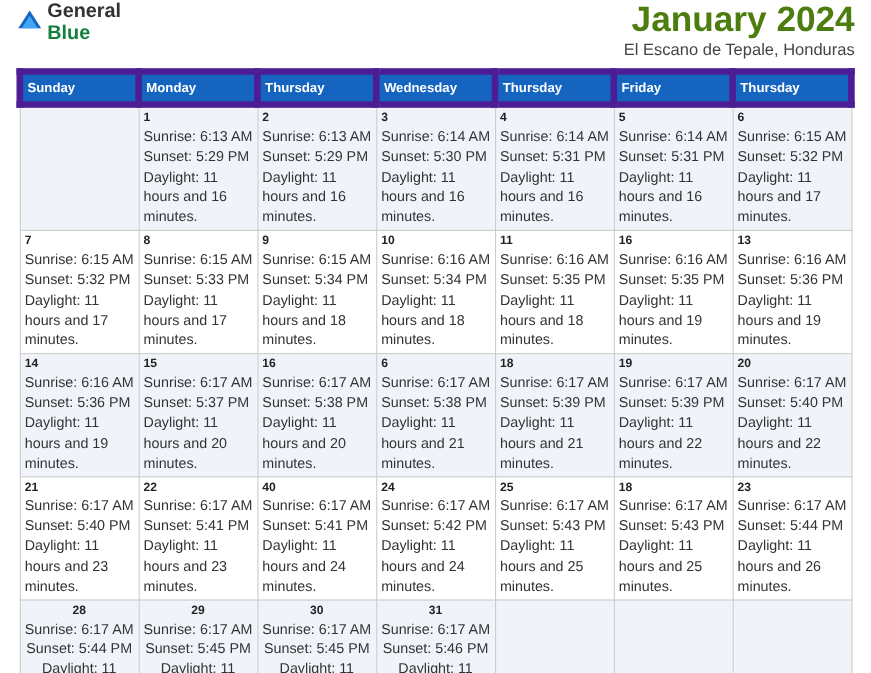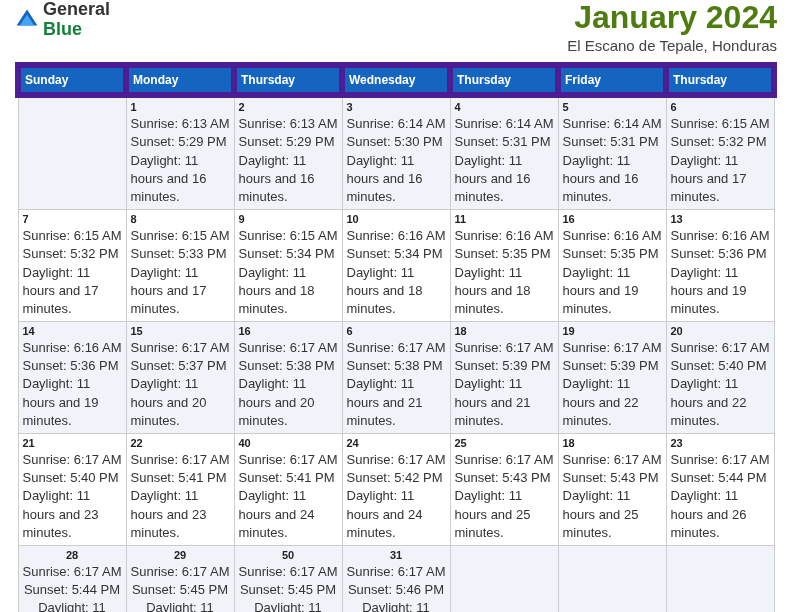--- a/index.html
+++ b/index.html
@@ -251,21 +251,21 @@
         <tr class="alt-row">
           <td>
             <div class="day-number">28</div>
             <div class="day-info">Sunrise: 6:17 AM<br>Sunset: 5:44 PM<br>Daylight: 11 hours and 27 minutes.</div>
           </td>
           <td>
             <div class="day-number">29</div>
             <div class="day-info">Sunrise: 6:17 AM<br>Sunset: 5:45 PM<br>Daylight: 11 hours and 27 minutes.</div>
           </td>
           <td>
-            <div class="day-number">50</div>
+            <div class="day-number">30</div>
             <div class="day-info">Sunrise: 6:17 AM<br>Sunset: 5:45 PM<br>Daylight: 11 hours and 28 minutes.</div>
           </td>
           <td>
             <div class="day-number">31</div>
             <div class="day-info">Sunrise: 6:17 AM<br>Sunset: 5:46 PM<br>Daylight: 11 hours and 28 minutes.</div>
           </td>
           <td class="empty-cell"></td>
           <td class="empty-cell"></td>
           <td class="empty-cell"></td>
         </tr>

